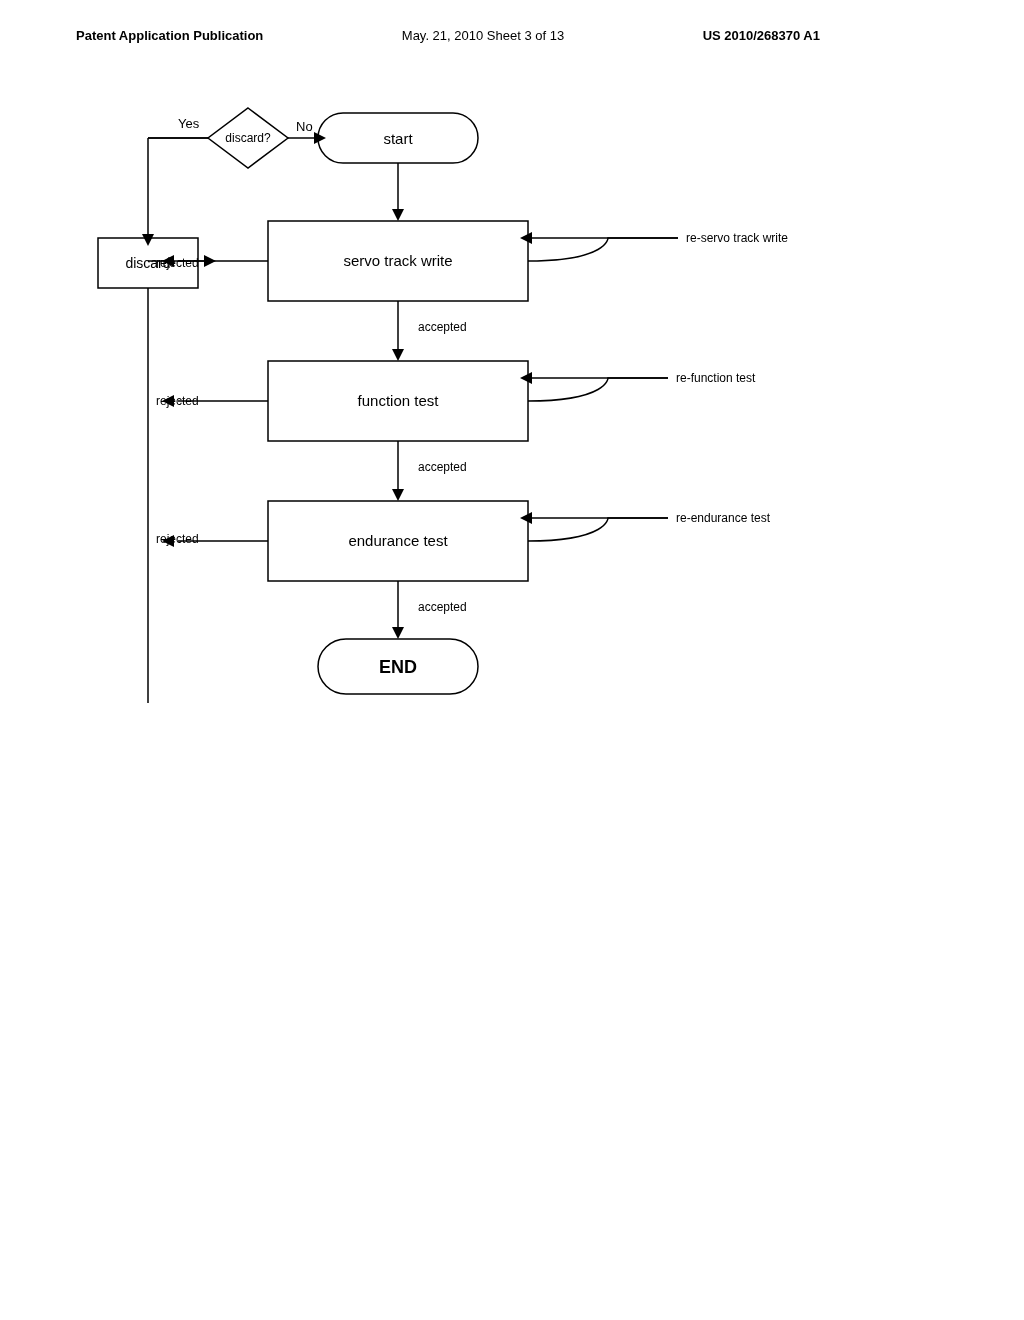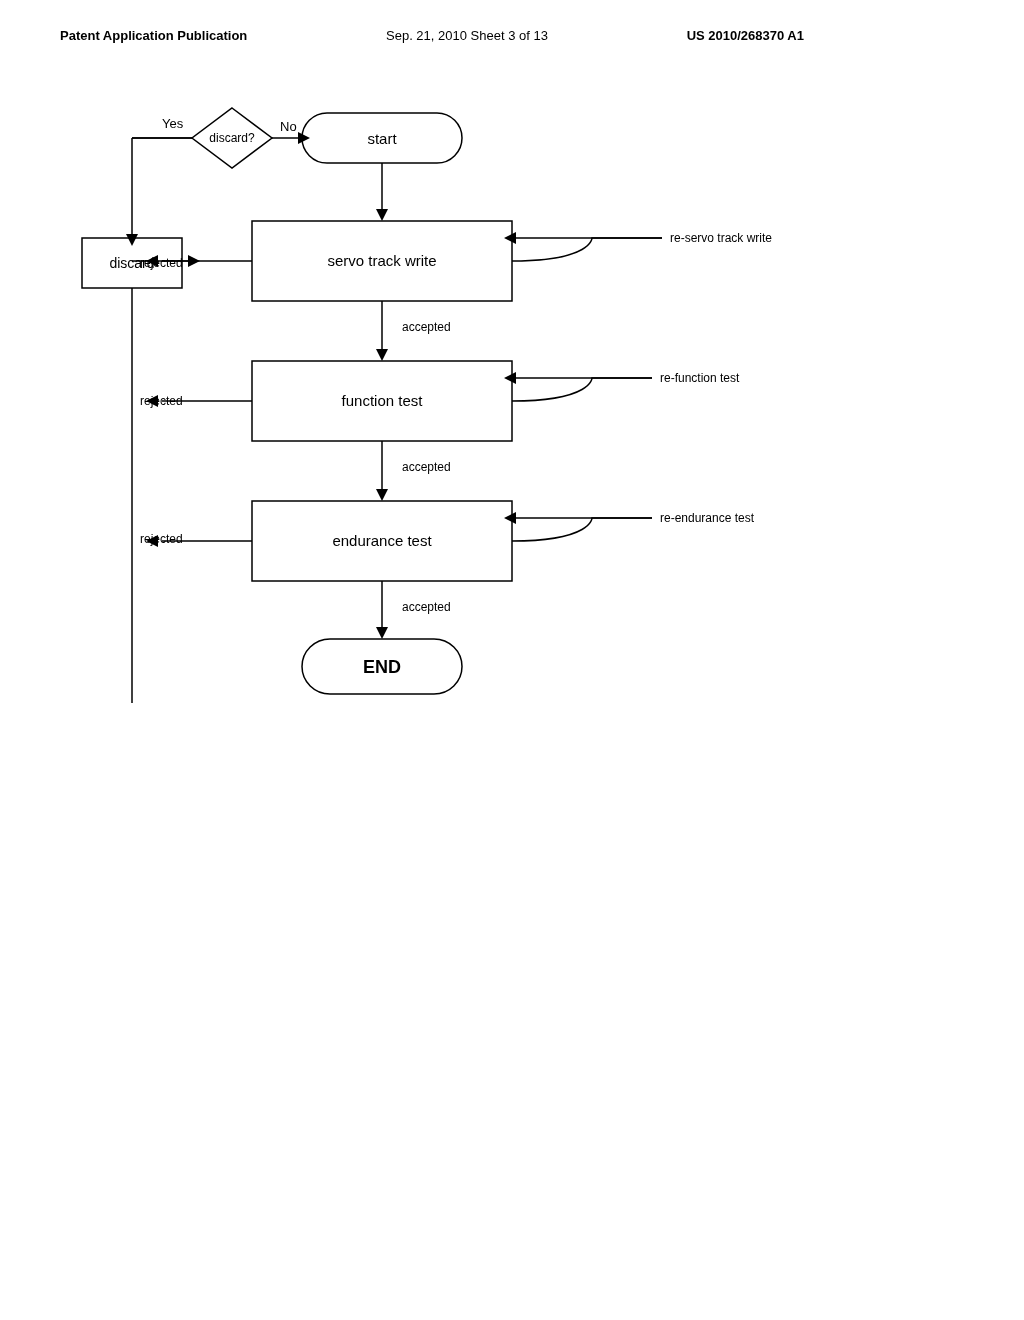--- a/index.html
+++ b/index.html
@@ -10,20 +10,21 @@
       min-height: 1320px;
       position: relative;
     }
 
     .page {
       width: 864px;
       min-height: 1320px;
       background: #fff;
       position: relative;
       padding: 0;
+      margin-left: 16px;
     }
 
     
     .header {
       display: flex;
       justify-content: space-between;
       align-items: center;
       padding: 28px 60px 0 60px;
       font-size: 13px;
       font-family: Arial, sans-serif;
@@ -59,21 +60,21 @@
       height: 100%;
     }
   </style>
 </head>
 <body>
 
 <div class="page">
 
   <div class="header">
     <span class="header-left">Patent Application Publication</span>
-    <span class="header-center">Sep. 21, 2010   Sheet 3 of 13</span>
+    <span class="header-center">May. 21, 2010   Sheet 3 of 13</span>
     <span class="header-right">US 2010/268370 A1</span>
   </div>
 
   <div class="figure-container">
     <svg class="flowchart-svg" viewBox="0 0 800 780" xmlns="http://www.w3.org/2000/svg">
 
       <rect x="270" y="30" width="160" height="50" rx="25" ry="25" fill="white" stroke="black" stroke-width="1.5"></rect>
       <text x="350" y="61" text-anchor="middle" font-family="Arial, sans-serif" font-size="15">start</text>
 
       <line x1="350" y1="80" x2="350" y2="130" stroke="black" stroke-width="1.5"></line>

